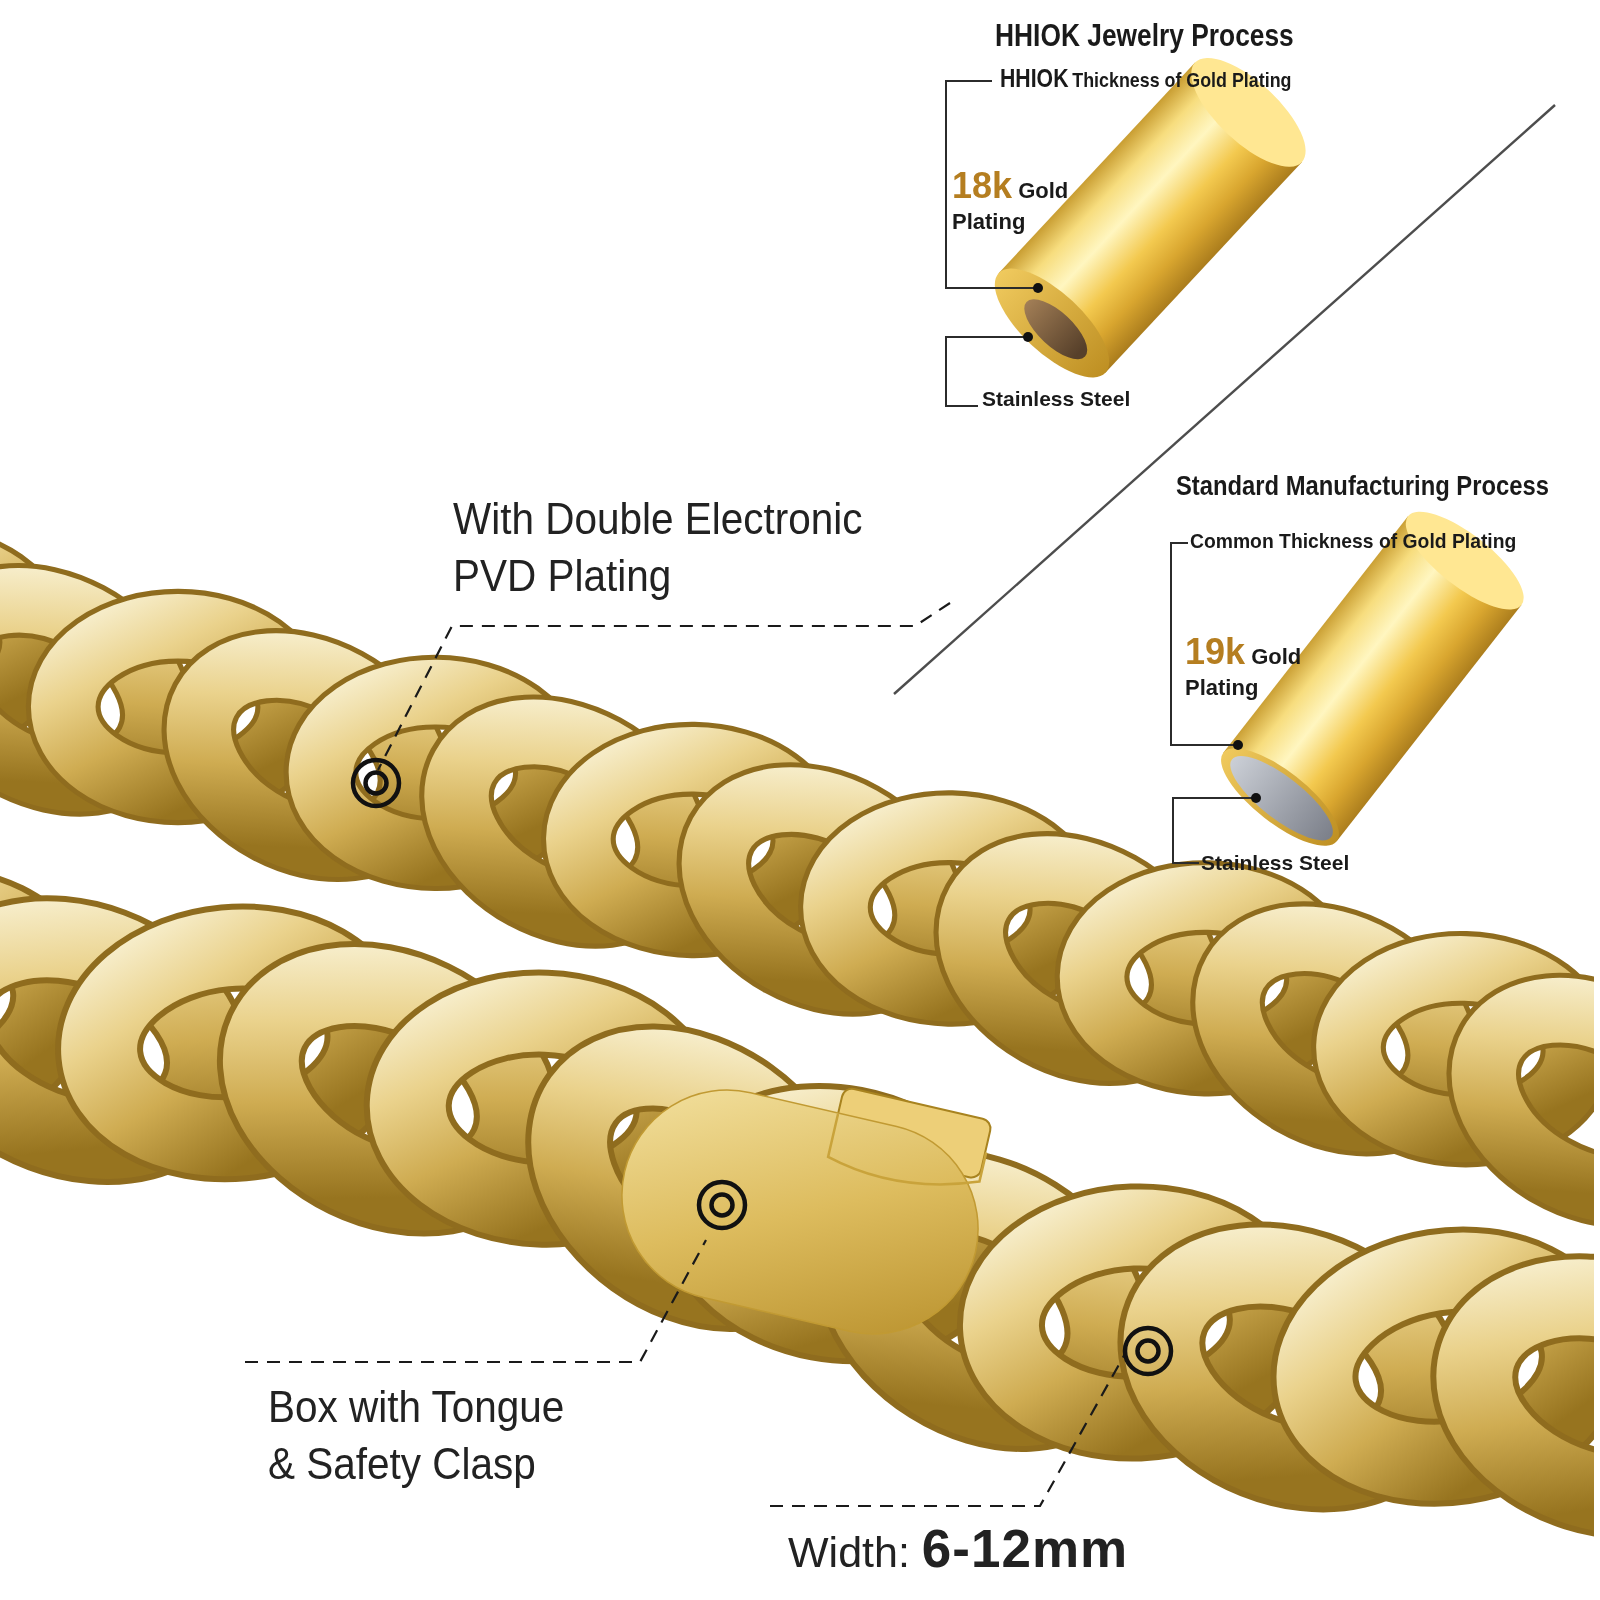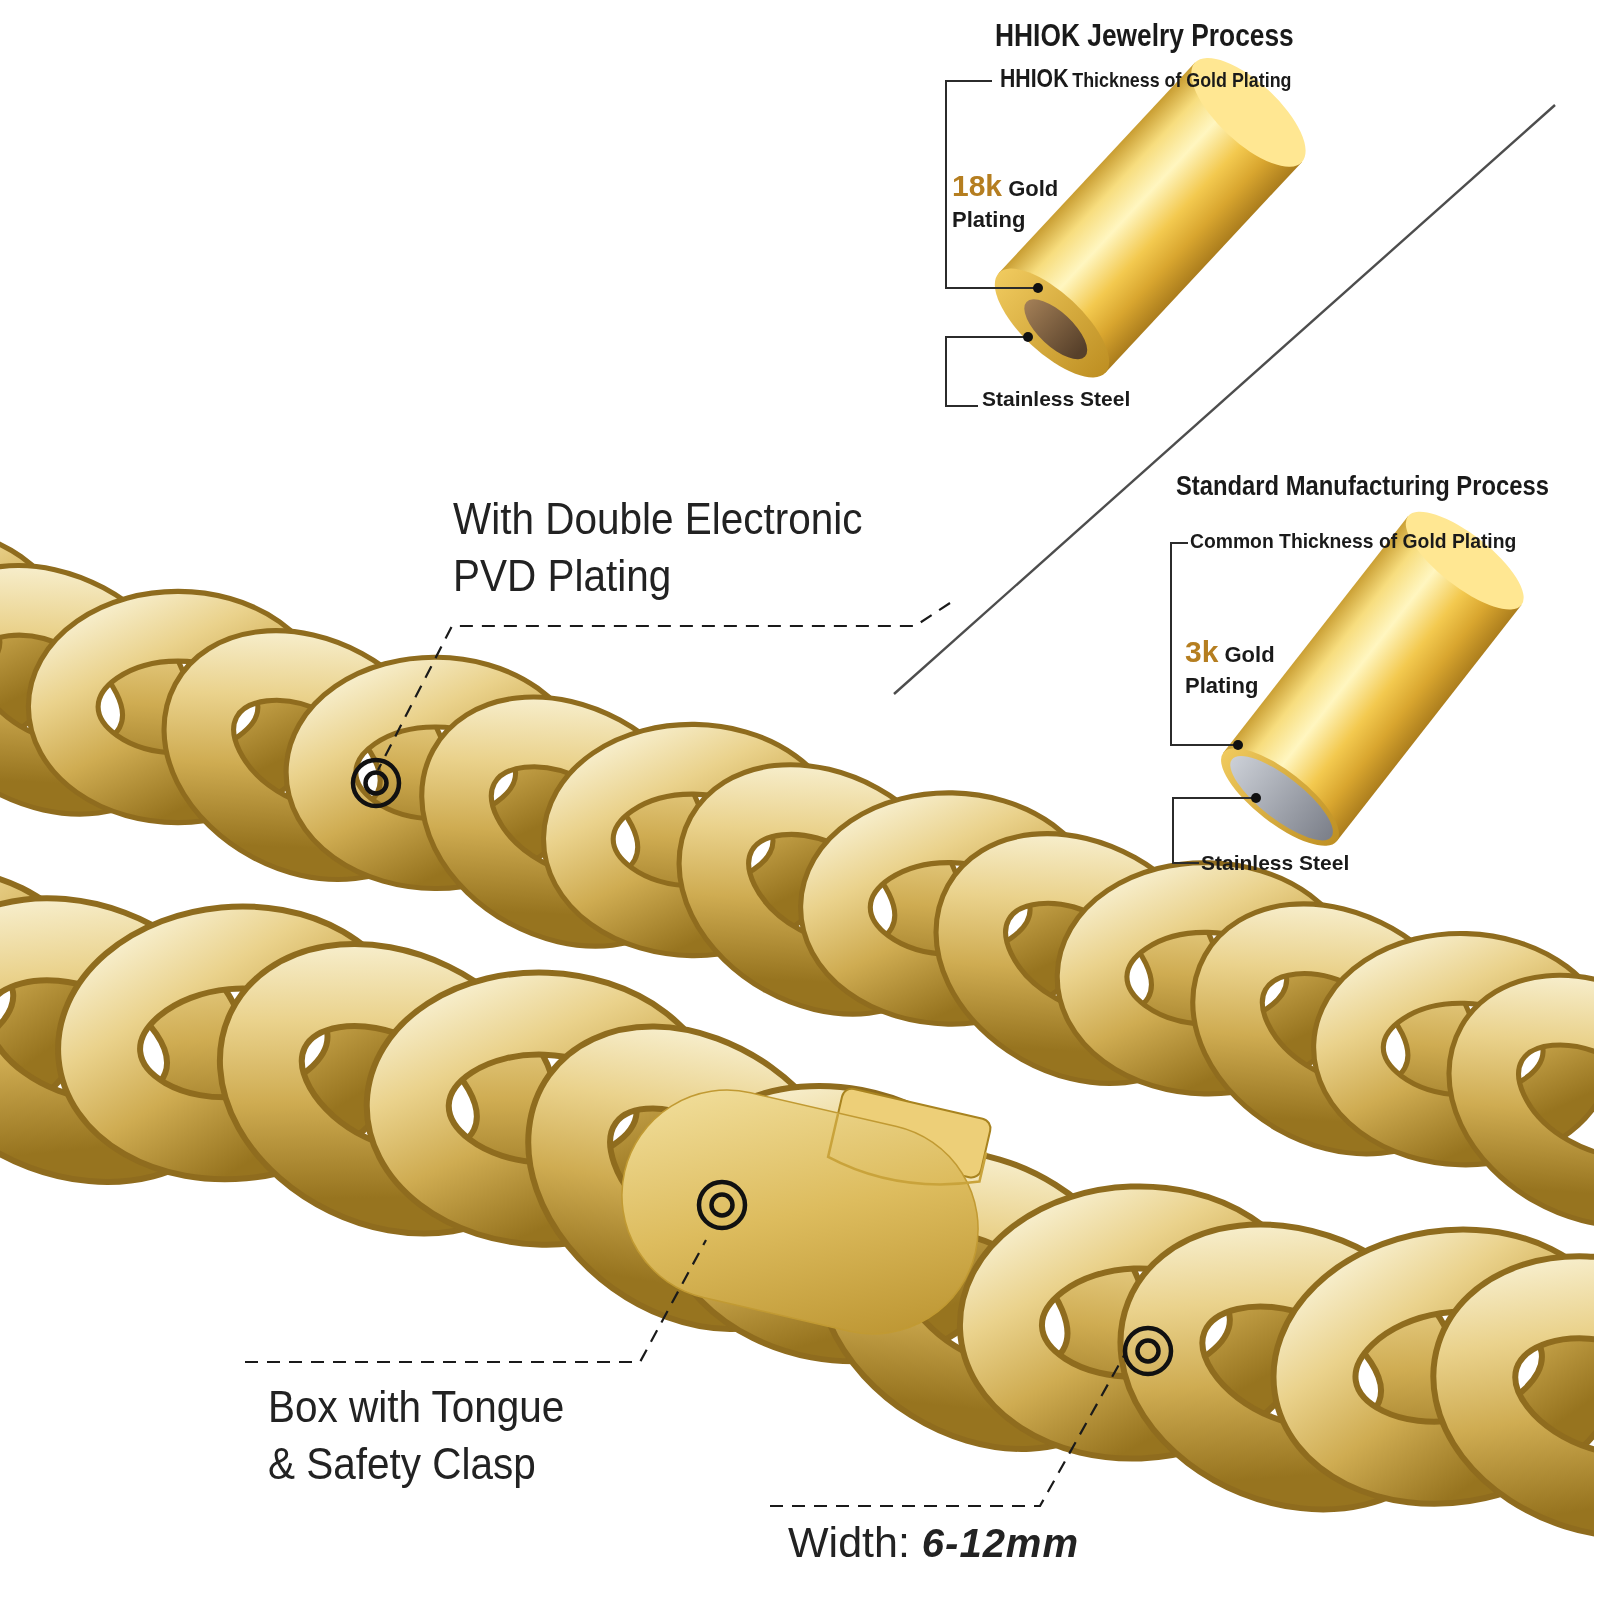--- a/index.html
+++ b/index.html
@@ -9,25 +9,25 @@
   .cond{transform:scaleX(0.85);transform-origin:0 0;}
   .cond9{transform:scaleX(0.92);transform-origin:0 0;}
   .wm{left:742px;top:770px;font-size:46px;color:#D9D9D9;letter-spacing:2px;z-index:1;}
   svg.art{position:absolute;left:0;top:0;z-index:2;}
   .txt{z-index:3;}
   .h-title{font-size:31px;font-weight:700;}
   .h-sub{font-weight:700;}
   .h-sub .brand{font-size:25px;}
   .h-sub .rest{font-size:21px;}
   .karat-block{font-weight:700;font-size:22px;line-height:31px;}
-  .karat{font-size:30px;color:#B57E20;}
+  .karat{font-size:36px;color:#B57E20;}
   .small-label{font-size:21px;font-weight:700;}
   .callout{font-size:44px;font-weight:400;line-height:57px;color:#222;}
   .width-line{font-size:43px;color:#222;}
-  .width-line .val{font-size:40px;font-weight:700;letter-spacing:1px;font-style:italic;}
+  .width-line .val{font-size:53px;font-weight:700;letter-spacing:1px;}
 </style>
 </head>
 <body>
 
 <div class="canvas">
 
   <div class="abs wm">Timila</div>
 
   <svg class="art" width="1600" height="1600" viewBox="0 0 1600 1600">
     <defs>
@@ -171,21 +171,21 @@
     <span>Plating</span>
   </div>
 
   <div class="abs txt small-label" style="left:982px;top:387px;">Stainless Steel</div>
 
   <div class="abs txt h-title cond" style="left:1176px;top:470px;font-size:28px;">Standard Manufacturing Process</div>
 
   <div class="abs txt small-label cond9" style="left:1190px;top:529px;">Common Thickness of Gold Plating</div>
 
   <div class="abs txt karat-block" style="left:1185px;top:636px;">
-    <span class="karat" style="color: rgb(181, 126, 32);">3k</span>
+    <span class="karat" style="color: rgb(181, 126, 32);">19k</span>
     <span>Gold</span><br>
     <span>Plating</span>
   </div>
 
   <div class="abs txt small-label" style="left:1201px;top:851px;">Stainless Steel</div>
 
   <div class="abs txt callout cond9" style="left:453px;top:490px;">
     <span>With Double Electronic</span><br>
     <span>PVD Plating</span>
   </div>

